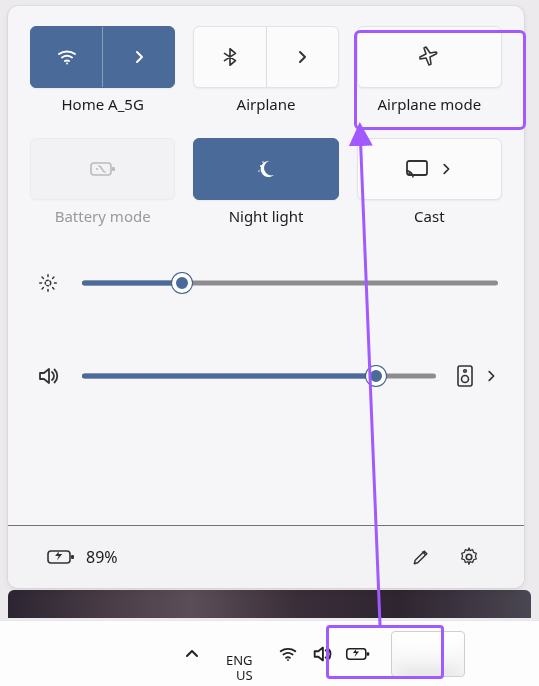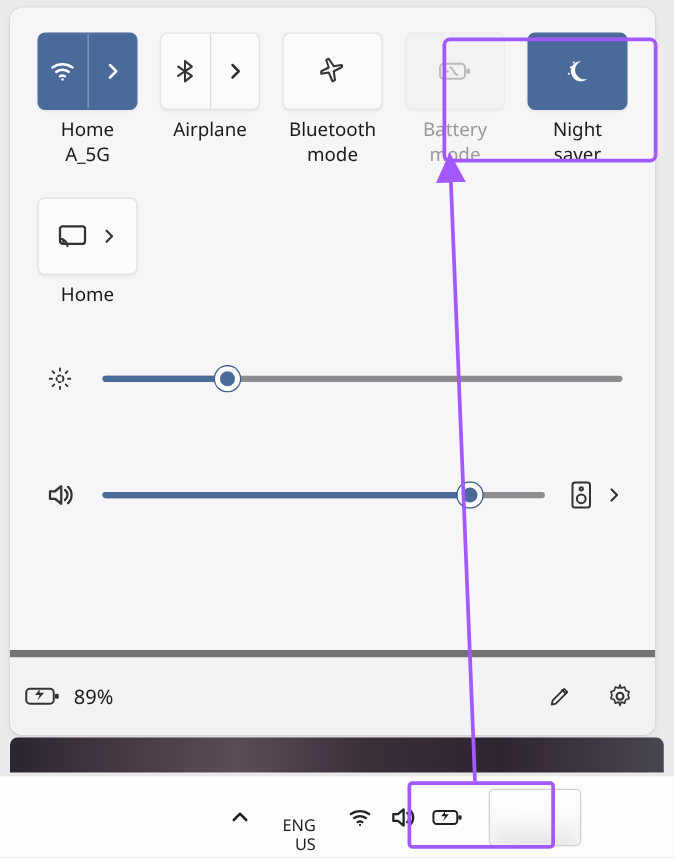--- a/index.html
+++ b/index.html
@@ -18,21 +18,21 @@
   }
   html,body{margin:0;padding:0;font-family:"Segoe UI",system-ui,sans-serif;background:#e8e8ea;color:var(--text);}
   .stage{width:539px;height:686px;position:relative;overflow:hidden;background:#eceaec;}
   .wallpaper{position:absolute;left:8px;right:8px;top:590px;height:28px;background:linear-gradient(90deg,#3a3340,#5b4d58 20%,#6d5f6a 35%,#4a3d49 55%,#3d3340 75%,#5c5763 100%);border-top-left-radius:6px;border-top-right-radius:6px;filter:contrast(1.1) brightness(.85);} 
 
   .panel{
     position:absolute;left:8px;top:6px;width:516px;height:582px;
     background:var(--panel);border-radius:10px;box-shadow:var(--shadow);
     padding:20px 22px 10px 22px;box-sizing:border-box;
   }
-  .grid{display:grid;grid-template-columns:repeat(5,1fr);column-gap:18px;row-gap:10px;}
+  .grid{display:grid;grid-template-columns:repeat(3,1fr);column-gap:18px;row-gap:10px;}
 
   .tile{
     height:60px;border-radius:6px;background:var(--tile-off);
     border:1px solid var(--tile-border);box-shadow:0 1px 2px rgba(0,0,0,0.05);
     display:flex;align-items:center;justify-content:center;position:relative;overflow:hidden;cursor:pointer;
   }
   .tile.on{background:var(--tile-on);border-color:var(--tile-on);color:#fff;}
   .tile .sep{width:1px;height:100%;background:rgba(0,0,0,0.12);} 
   .tile.on .sep{background:rgba(255,255,255,0.35);} 
   .tile .half{flex:1;display:flex;align-items:center;justify-content:center;height:100%;}
@@ -43,21 +43,21 @@
 
   .sliders{margin-top:32px;display:flex;flex-direction:column;gap:70px;padding:0 4px;}
   .slider-row{display:flex;align-items:center;gap:20px;}
   .slider-row .icon{width:28px;display:flex;align-items:center;justify-content:center;color:#333;}
   .slider{flex:1;position:relative;height:18px;}
   .slider .track{position:absolute;top:50%;left:0;right:0;height:5px;border-radius:3px;background:var(--slider-track);transform:translateY(-50%);}
   .slider .fill{position:absolute;top:50%;left:0;height:5px;border-radius:3px;background:var(--slider-fill);transform:translateY(-50%);}
   .slider .thumb{position:absolute;top:50%;width:20px;height:20px;border-radius:50%;background:var(--slider-fill);box-shadow:inset 0 0 0 4px #fff;border:1px solid rgba(0,0,0,.1);transform:translate(-50%,-50%);}
   .tail{display:flex;align-items:center;gap:10px;color:#333;}
 
-  .panel-footer{position:absolute;left:0;right:0;bottom:0;height:62px;border-top:6px solid #737373;display:flex;align-items:center;justify-content:space-between;padding:0 11px;background:#f3f3f5;border-bottom-left-radius:10px;border-bottom-right-radius:10px;}
+  .panel-footer{position:absolute;left:0;right:0;bottom:0;height:62px;border-top:1px solid #737373;display:flex;align-items:center;justify-content:space-between;padding:0 38px;background:#f3f3f5;border-bottom-left-radius:10px;border-bottom-right-radius:10px;}
   .battery{display:flex;align-items:center;gap:10px;font-size:16px;}
   .footer-actions{display:flex;align-items:center;gap:14px;color:#333;}
   .footer-actions .btn{width:34px;height:34px;display:flex;align-items:center;justify-content:center;border-radius:4px;cursor:pointer;}
 
   .taskbar{position:absolute;left:0;right:0;bottom:0;height:66px;background:#fdfdfe;border-top:1px solid #e7e7ea;display:flex;align-items:center;gap:4px;padding:0 8px;box-sizing:border-box;}
   .taskbar .spacer{flex:0 0 160px;}
   .tray-btn{width:40px;height:40px;display:flex;align-items:center;justify-content:center;border-radius:4px;cursor:pointer;}
   .lang{display:flex;flex-direction:column;align-items:flex-end;justify-content:center;font-size:13px;line-height:15px;cursor:pointer;padding:0 10px;margin-top:28px;}
   .systray{display:flex;align-items:center;gap:12px;padding:4px 10px;border-radius:4px;cursor:pointer;}
   .thumb-preview{width:72px;height:44px;border-radius:4px;border:1px solid #d0d0d4;box-shadow:inset 0 10px 20px rgba(255,255,255,.9), inset 0 -10px 14px rgba(0,0,0,.05);margin-left:6px;cursor:pointer;background:linear-gradient(#fff,#f2f2f4);} 
@@ -114,21 +114,21 @@
         </div>
         <div class="tile-label">Airplane</div>
       </div>
 
       <div>
         <div class="tile">
           <svg width="24" height="24" viewBox="0 0 24 24" fill="none" stroke="#333" stroke-width="1.6" stroke-linecap="round" stroke-linejoin="round">
               <path d="M3 14l6-1 3 7 2-1-1-7 6-3c1-.5 1-2 0-2l-6 1-4-6-2 1 2 6-6 3v2z"></path>
             </svg>
         </div>
-        <div class="tile-label">Bluetooth mode</div>
+        <div class="tile-label">Airplane mode</div>
       </div>
 
       <div>
         <div class="tile disabled">
           <svg width="28" height="20" viewBox="0 0 28 20" fill="none" stroke="#8a8a8a" stroke-width="1.6" stroke-linecap="round" stroke-linejoin="round">
               <rect x="2" y="4" width="20" height="12" rx="3"></rect>
               <rect x="23" y="8" width="3" height="4" rx="1" fill="#8a8a8a" stroke="none"></rect>
               <path d="M10 7c3 0 3 6 6 6"></path>
               <circle cx="8" cy="10" r="1" fill="#8a8a8a" stroke="none"></circle>
             </svg>
@@ -138,36 +138,36 @@
 
       <div>
         <div class="tile on">
           <svg width="24" height="24" viewBox="0 0 24 24" fill="white">
               <path d="M15 4a8 8 0 1 0 5 14 7 7 0 0 1-5-14z"></path>
               <circle cx="7" cy="9" r="1"></circle>
               <circle cx="9" cy="5" r="0.8"></circle>
               <circle cx="5" cy="14" r="0.8"></circle>
             </svg>
         </div>
-        <div class="tile-label">Night saver</div>
+        <div class="tile-label">Night light</div>
       </div>
 
       <div>
         <div class="tile" style="gap:10px">
           <svg width="24" height="20" viewBox="0 0 24 20" fill="none" stroke="#333" stroke-width="1.8" stroke-linecap="round" stroke-linejoin="round">
               <rect x="2" y="2" width="20" height="14" rx="2"></rect>
               <path d="M2 16a6 6 0 0 1 6 6" stroke-width="1.6" transform="translate(0,-4)"></path>
               <path d="M2 16a3 3 0 0 1 3 3" stroke-width="1.6" transform="translate(0,-4)"></path>
               <circle cx="3" cy="15" r="1" fill="#333" stroke="none"></circle>
             </svg>
           <svg width="14" height="14" viewBox="0 0 16 16" fill="none" stroke="#333" stroke-width="2" stroke-linecap="round" stroke-linejoin="round">
               <path d="M6 3l5 5-5 5"></path>
             </svg>
         </div>
-        <div class="tile-label">Home</div>
+        <div class="tile-label">Cast</div>
       </div>
 
     </div>
 
     <div class="sliders">
 
       <div class="slider-row">
         <span class="icon">
           <svg width="22" height="22" viewBox="0 0 24 24" fill="none" stroke="#333" stroke-width="1.6" stroke-linecap="round">
               <circle cx="12" cy="12" r="3" stroke-dasharray="2 2"></circle>

